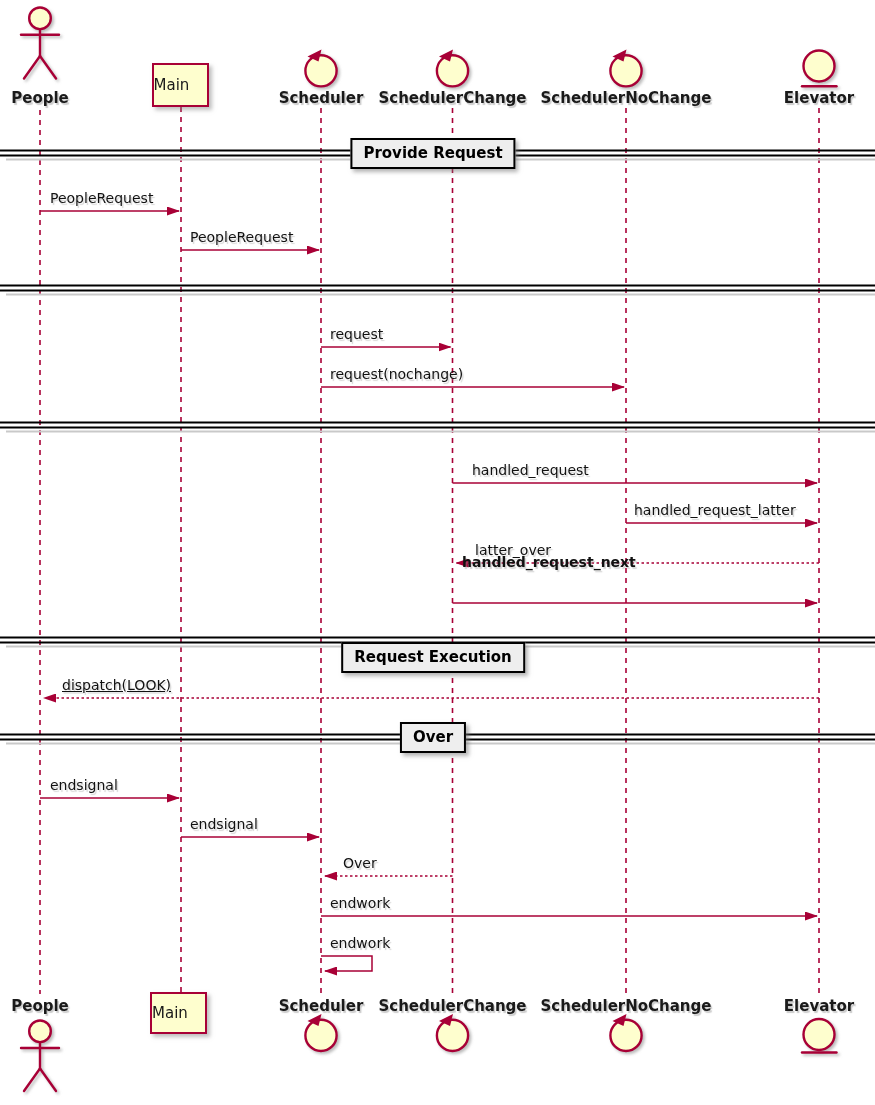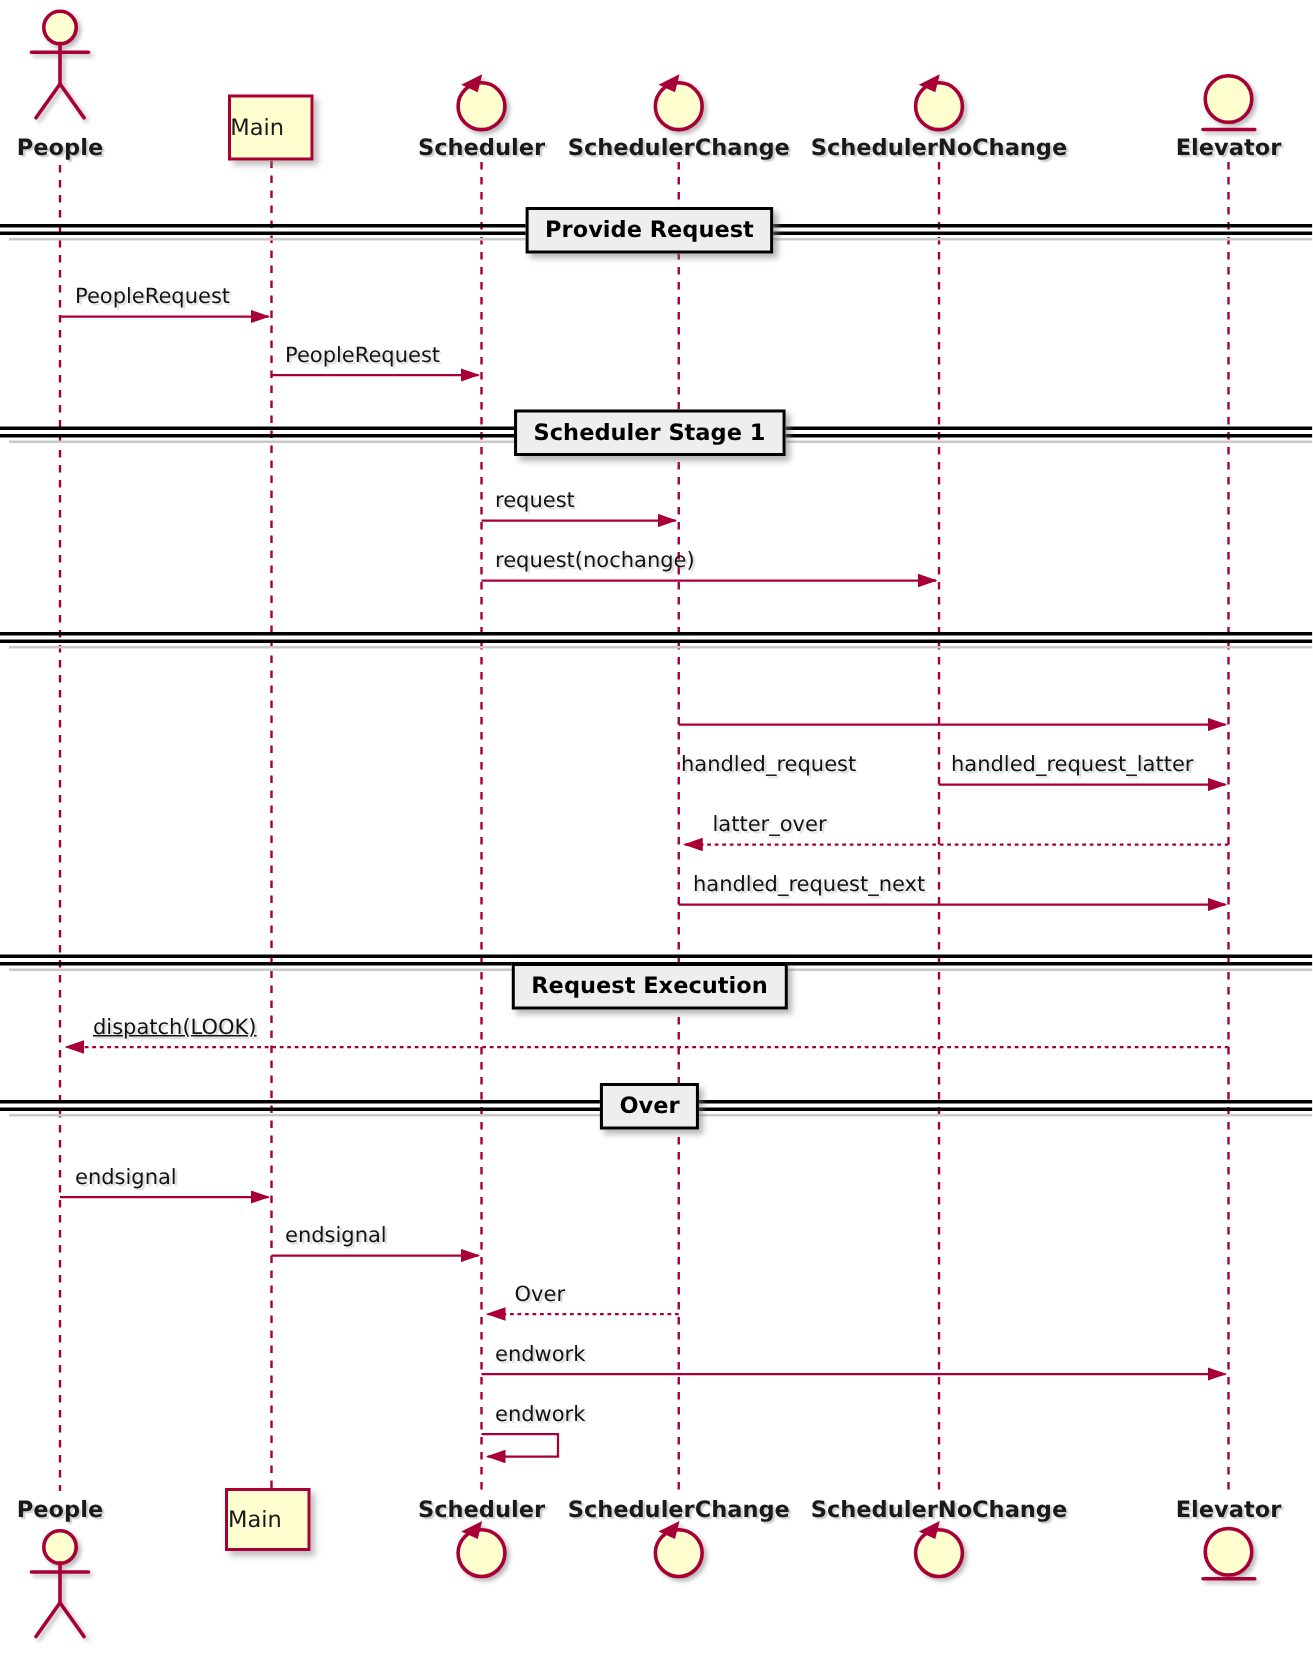--- a/index.html
+++ b/index.html
@@ -141,21 +141,20 @@
       <circle cx="626" cy="1035.4" r="15.6"></circle>
       <polygon points="612.5,1021 626.5,1014 623.5,1026"></polygon>
     </g>
     <g class="icon">
       <circle cx="819" cy="1034.5" r="15.5"></circle>
       <line x1="802" y1="1052.5" x2="836.5" y2="1052.5"></line>
     </g>
   </svg>
 
   <div class="divbox" style="top:137.5px;">Provide Request</div>
-  <div class="divbox" style="top:272.5px;">Scheduler Stage 1</div>
   <div class="divbox" style="top:642px;">Request Execution</div>
   <div class="divbox" style="top:721.5px;">Over</div>
 
   <div class="pbox" style="left:151.5px;top:63px;width:57px;height:44px;line-height:40px;">Main</div>
   <div class="pbox" style="left:150px;top:992px;width:57px;height:42px;line-height:38px;">Main</div>
 
   <div class="plabel" style="left:40px;top:89px;">People</div>
   <div class="plabel" style="left:321px;top:89px;">Scheduler</div>
   <div class="plabel" style="left:452.5px;top:89px;">SchedulerChange</div>
   <div class="plabel" style="left:626px;top:89px;">SchedulerNoChange</div>
@@ -164,24 +163,24 @@
   <div class="plabel" style="left:40px;top:997px;">People</div>
   <div class="plabel" style="left:321px;top:997px;">Scheduler</div>
   <div class="plabel" style="left:452.5px;top:997px;">SchedulerChange</div>
   <div class="plabel" style="left:626px;top:997px;">SchedulerNoChange</div>
   <div class="plabel" style="left:819px;top:997px;">Elevator</div>
 
   <div class="msg" style="left:50px;top:190px;">PeopleRequest</div>
   <div class="msg" style="left:190px;top:229px;">PeopleRequest</div>
   <div class="msg" style="left:330px;top:326px;">request</div>
   <div class="msg" style="left:330px;top:366px;">request(nochange)</div>
-  <div class="msg" style="left:454px;top:462px;margin-top:40px;">handled_request</div>
+  <div class="msg" style="left:472px;top:462px;">handled_request</div>
   <div class="msg" style="left:634px;top:502px;">handled_request_latter</div>
   <div class="msg" style="left:475px;top:542px;">latter_over</div>
-  <div class="msg" style="left:462px;top:582px;">handled_request_next</div>
+  <div class="msg" style="left:462px;top:554px;font-weight:bold;">handled_request_next</div>
   <div class="msg" style="left:62px;top:677px;text-decoration:underline;">dispatch(LOOK)</div>
   <div class="msg" style="left:50px;top:777px;">endsignal</div>
   <div class="msg" style="left:190px;top:816px;">endsignal</div>
   <div class="msg" style="left:343px;top:855px;">Over</div>
   <div class="msg" style="left:330px;top:895px;">endwork</div>
   <div class="msg" style="left:330px;top:935px;">endwork</div>
 
 </div>
 
 </body></html>

